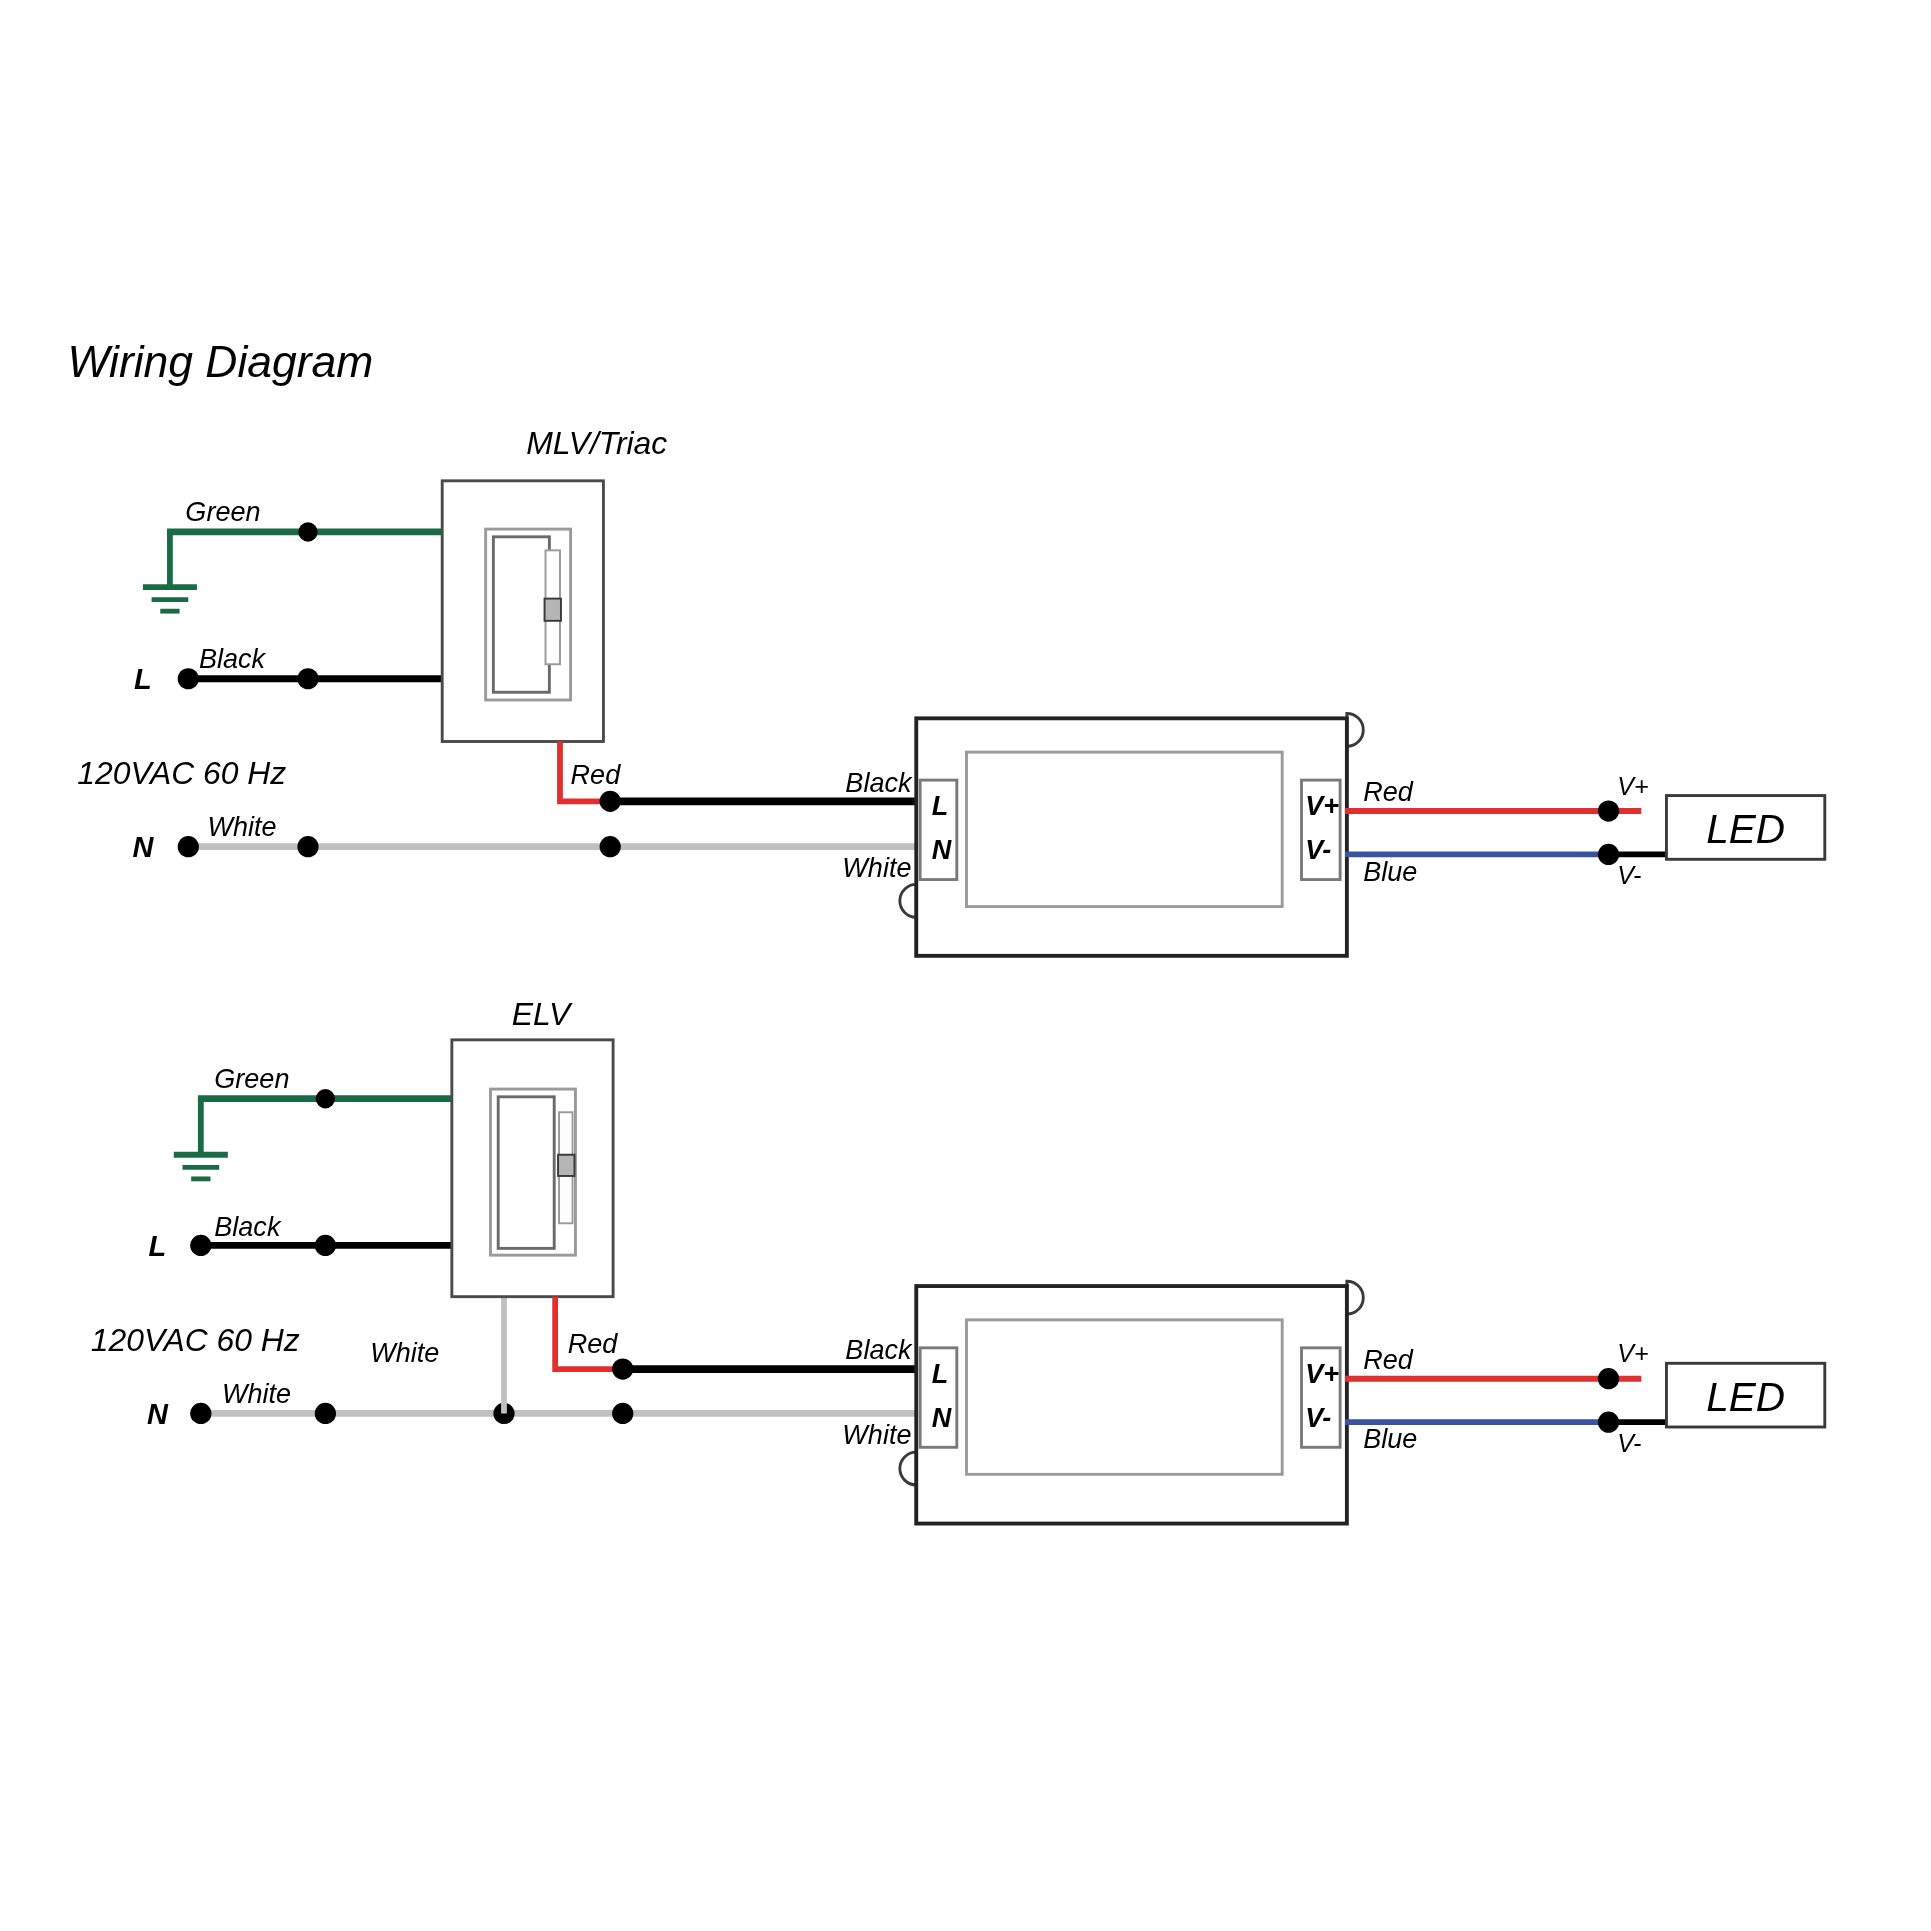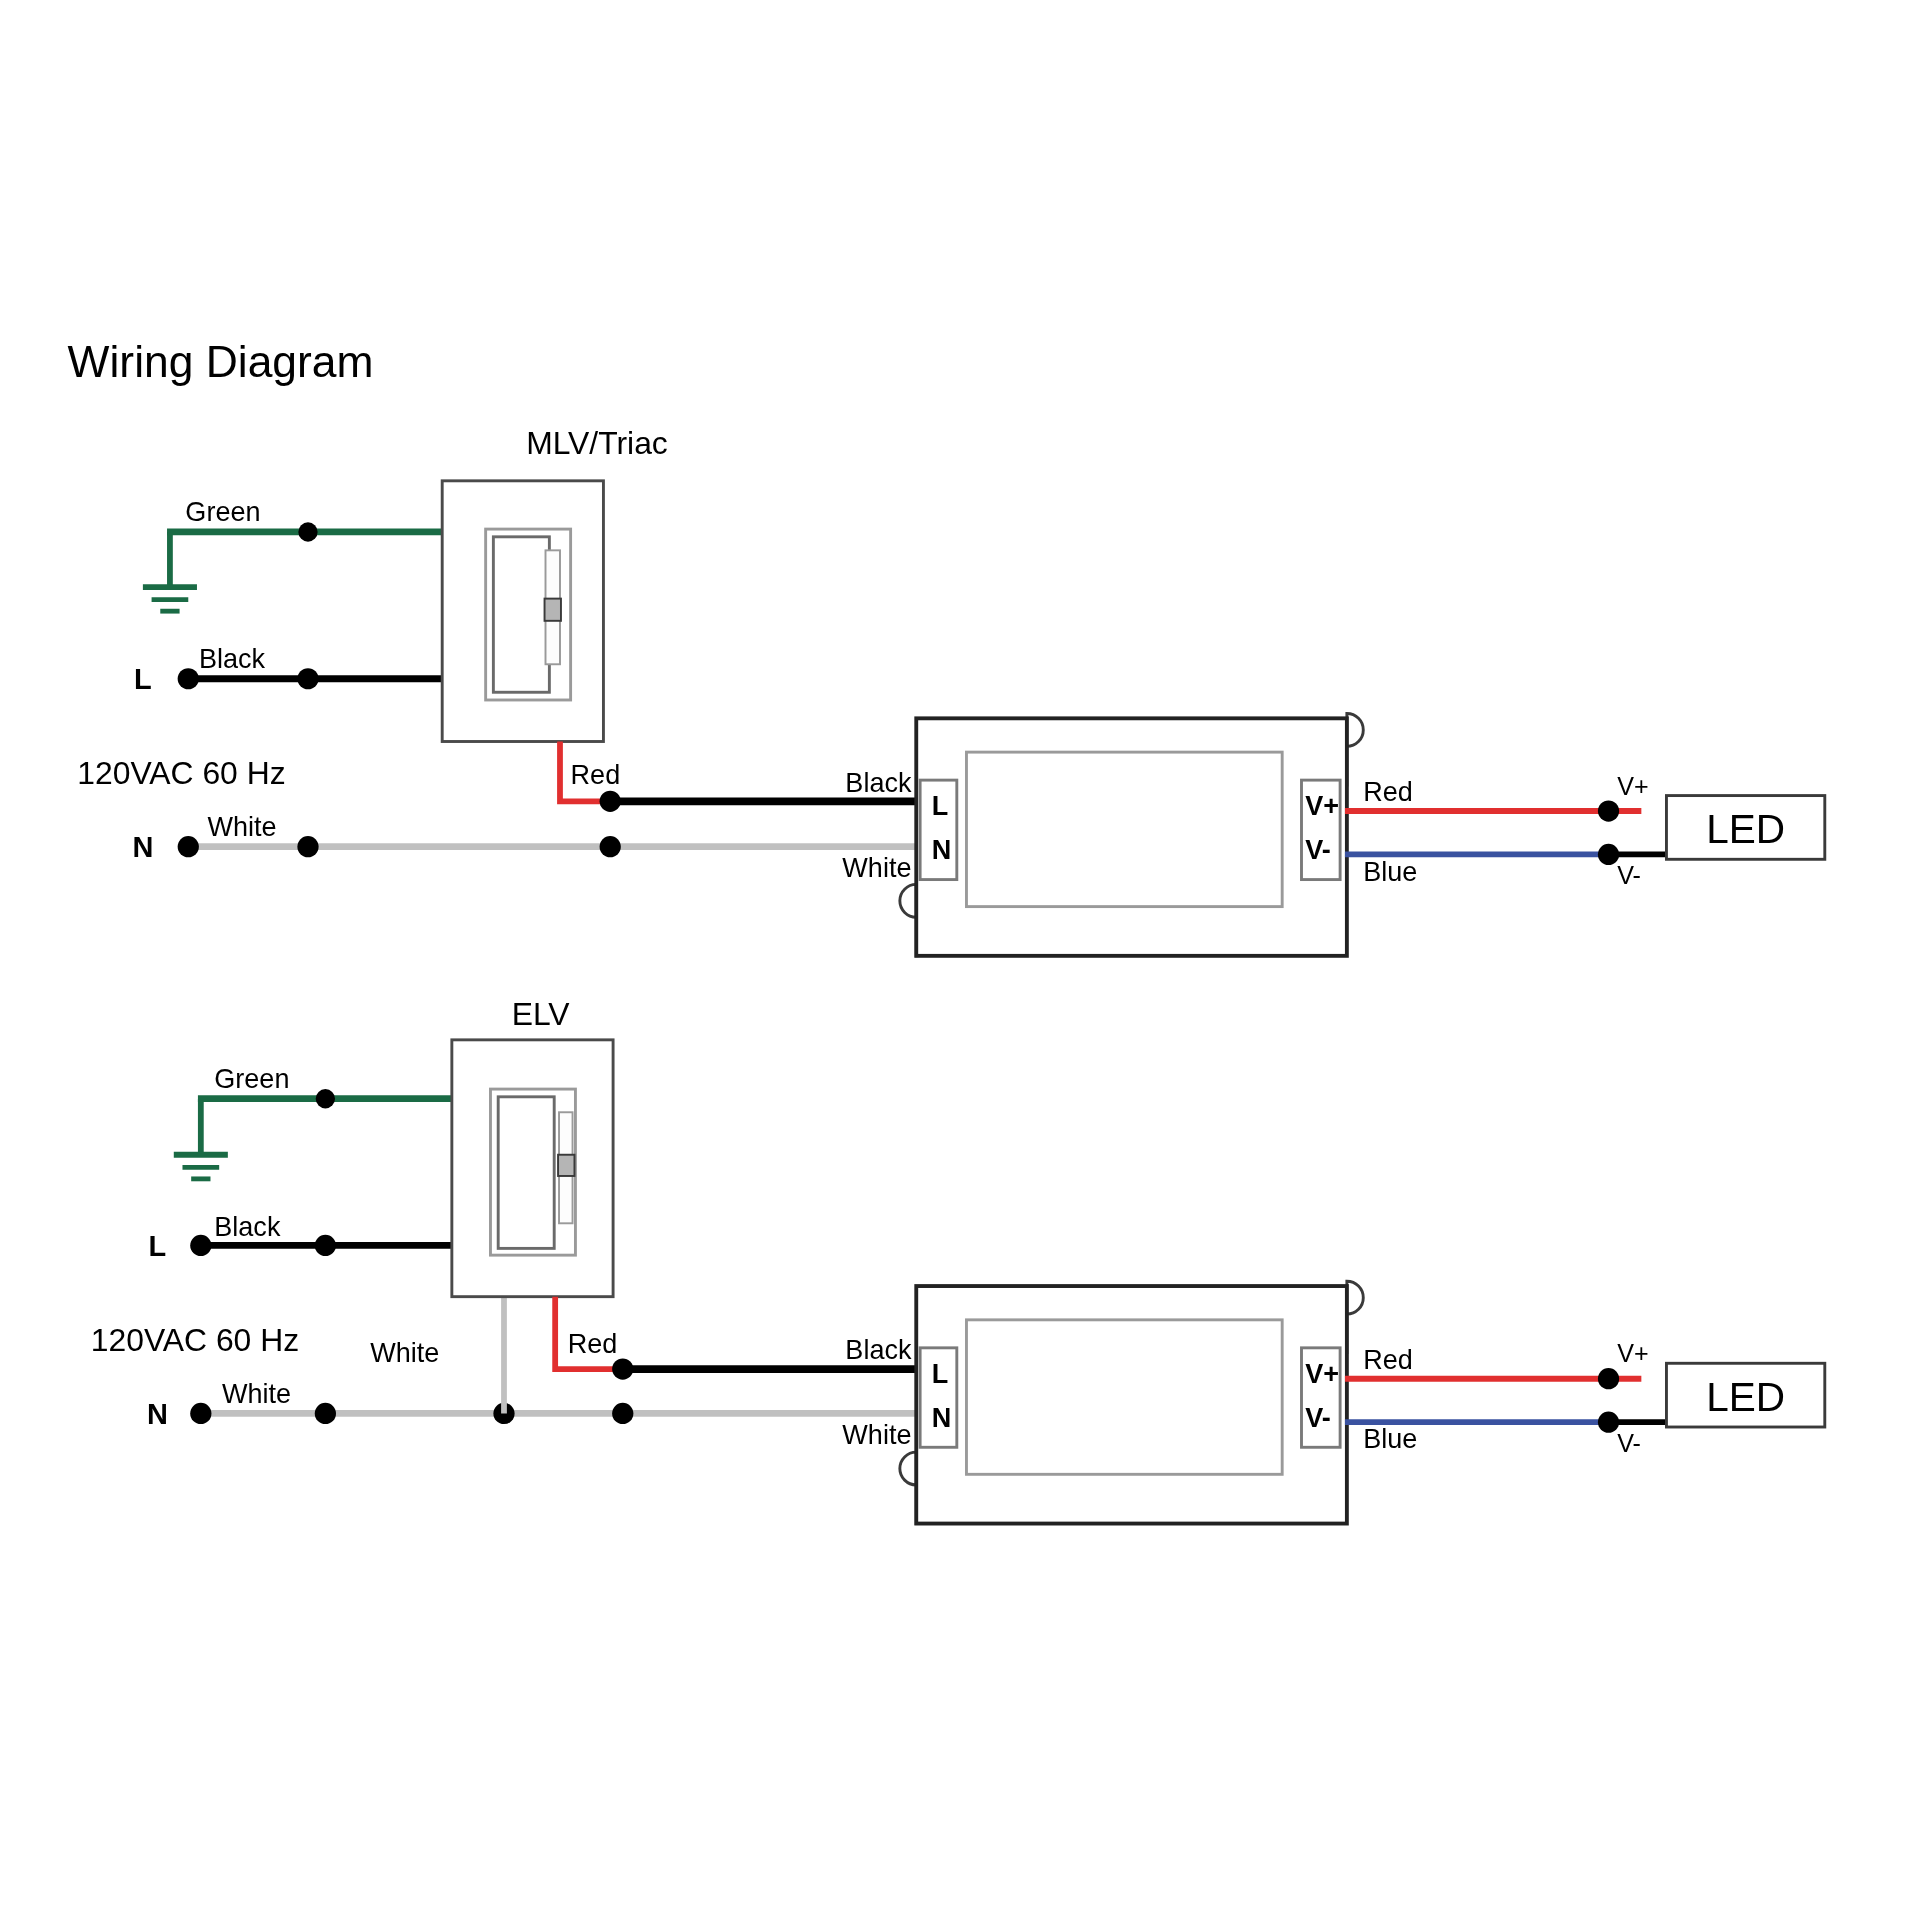--- a/index.html
+++ b/index.html
@@ -12,20 +12,21 @@
     width: 1931px;
     height: 1931px;
     font-family: "Liberation Sans", sans-serif;
     overflow: hidden;
   }
   #stage {
     position: relative;
     width: 1839px;
     height: 1931px;
     background: #ffffff;
+    font-style: italic;
   }
   svg#diagram {
     display: block;
     width: 1931px;
     height: 1931px;
   }
   text {
     font-family: "Liberation Sans", sans-serif;
     fill: #000000;
     dominant-baseline: alphabetic;

